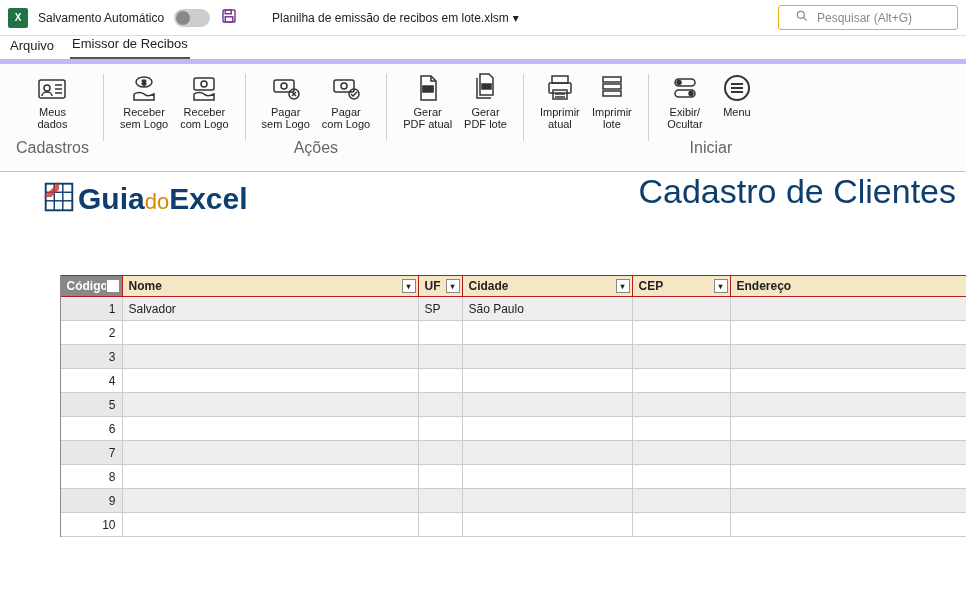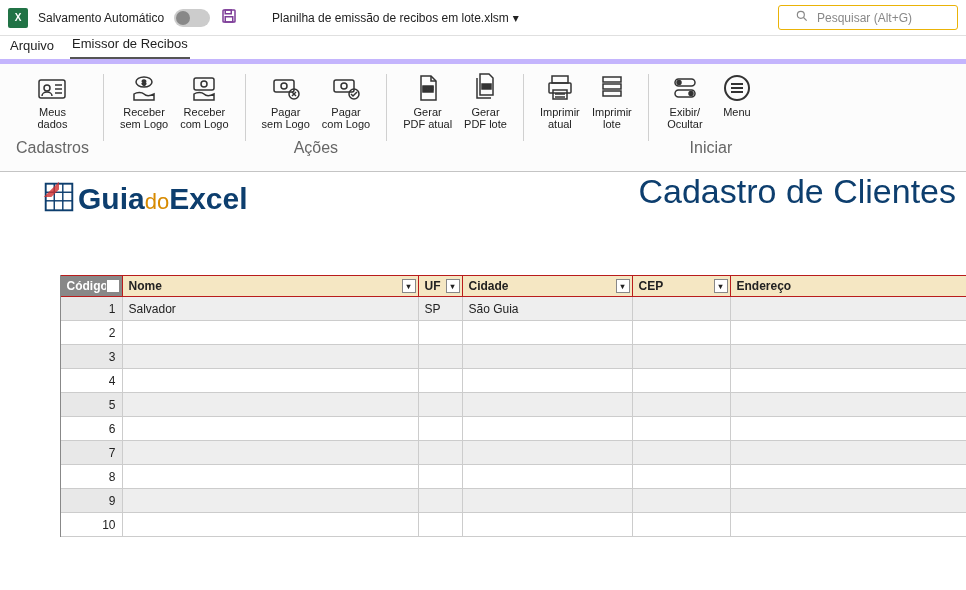--- a/index.html
+++ b/index.html
@@ -309,21 +309,21 @@
           <th><span>CEP</span><span class="filter-btn">▾</span></th>
           <th><span>Endereço</span></th>
         </tr>
       </thead>
       <tbody id="tbody">
           <tr>
             <td class="leftgutter" style="background:#fff;border:none;border-right:1px solid #888;"></td>
             <td class="code">1</td>
             <td>Salvador</td>
             <td>SP</td>
-            <td>São Guia</td>
+            <td>São Paulo</td>
             <td></td>
             <td></td>
           </tr>
           <tr>
             <td class="leftgutter" style="background:#fff;border:none;border-right:1px solid #888;"></td>
             <td class="code">2</td>
             <td></td>
             <td></td>
             <td></td>
             <td></td>

